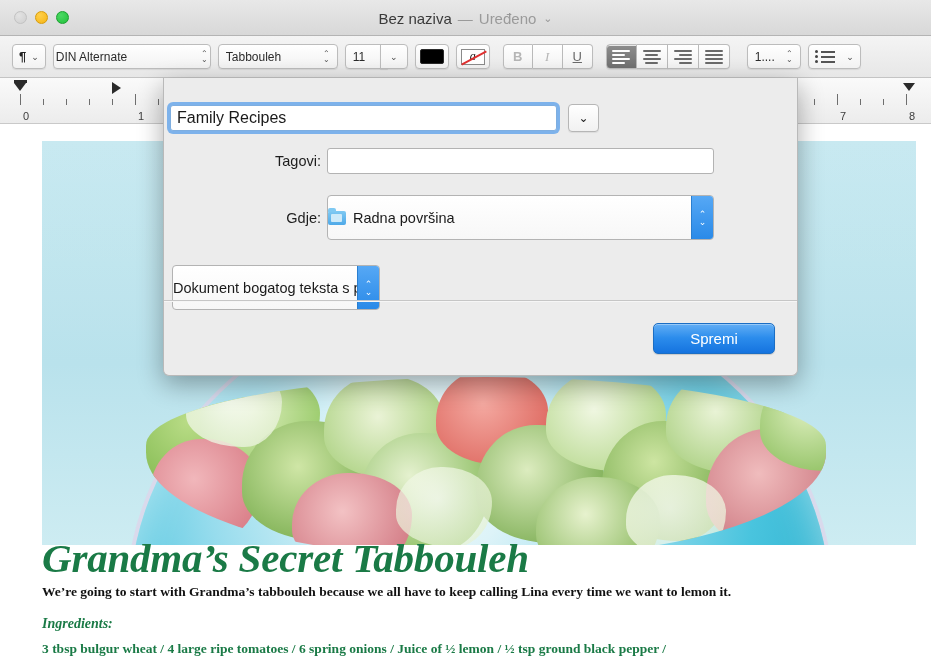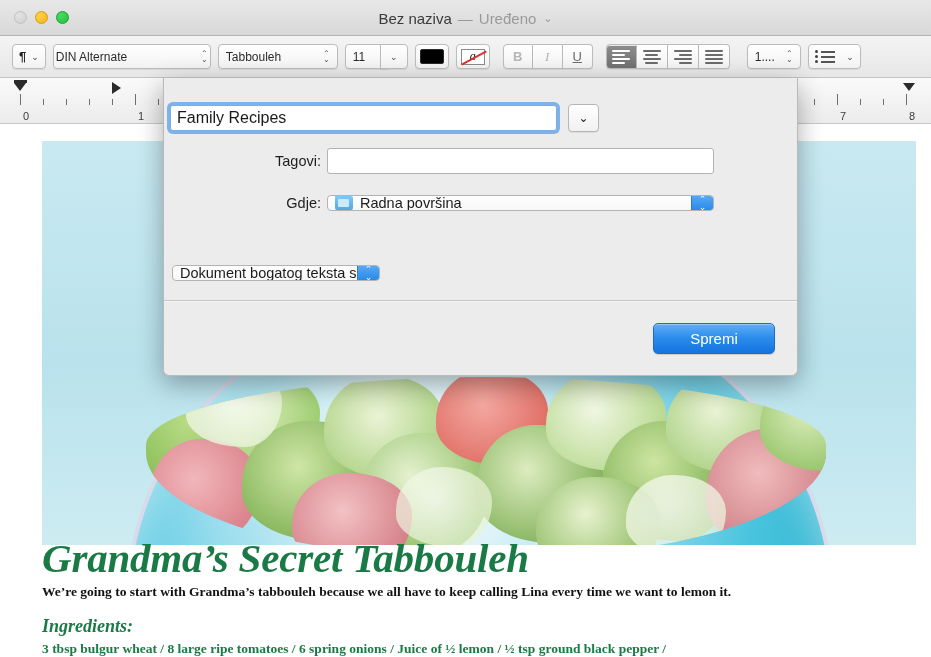--- a/index.html
+++ b/index.html
@@ -173,21 +173,21 @@
     position: absolute; left: 27px; top: 460px;
     font-family: "Liberation Serif", serif;
     font-weight: 700;
     font-size: 13.5px; color: #111; line-height: 16px;
     white-space: nowrap;
   }
   .doc-sub {
     position: absolute; left: 27px; top: 492px;
     font-family: "Liberation Serif", serif;
     font-style: italic; font-weight: 700;
-    font-size: 18px; color: #1a7a46;
+    font-size: 14px; color: #1a7a46;
   }
   .doc-ing {
     position: absolute; left: 27px; top: 517px;
     font-family: "Liberation Serif", serif;
     font-weight: 700;
     font-size: 13.5px; color: #1a7a46;
     white-space: nowrap;
   }
 
   
@@ -219,22 +219,22 @@
     width: 31px; height: 28px;
     background: linear-gradient(to bottom, #ffffff 0%, #f1f1f1 100%);
     border: 1px solid #b6b6b6; border-radius: 4px;
     display:flex; align-items:center; justify-content:center;
     font-size: 12px; color: #222;
     box-shadow: 0 1px 1px rgba(0,0,0,.07);
   }
   .popup {
     background: linear-gradient(to bottom, #ffffff 0%, #f7f7f7 100%);
     border: 1px solid #b3b3b3; border-radius: 4px;
-    height: 16px; display: flex; align-items: center;
-    padding-left: 7px; font-size: 14.5px; color: #1a1a1a;
+    height: 45px; display: flex; align-items: center;
+    font-size: 14.5px; color: #1a1a1a;
     position: relative; overflow: hidden;
   }
   .popup-arrows {
     position: absolute; right: 0; top: 0; bottom: 0; width: 22px;
     background: linear-gradient(to bottom, #56a8f5 0%, #2a8ae8 100%);
     display: flex; flex-direction: column; align-items: center; justify-content: center;
     color: #fff; font-size: 9px; line-height: 8px;
     border-left: 1px solid #2a7fd0;
   }
   .folder-ico {
@@ -461,21 +461,21 @@
         <div class="blob" style="left:40px;top:-10px;width:96px;height:80px;background:radial-gradient(circle at 44% 40%,#ffffff,#e2efcf);opacity:.8;"></div>
         <div class="blob" style="left:250px;top:90px;width:96px;height:80px;background:radial-gradient(circle at 44% 40%,#ffffff,#dfeec6);opacity:.7;"></div>
         <div class="blob" style="left:480px;top:98px;width:100px;height:84px;background:radial-gradient(circle at 44% 40%,#ffffff,#e6f1d2);opacity:.75;"></div>
       </div>
       <div class="haze"></div>
     </div>
 
     <div class="doc-title">Grandma’s Secret Tabbouleh</div>
     <div class="doc-body">We’re going to start with Grandma’s tabbouleh because we all have to keep calling Lina every time we want to lemon it.</div>
     <div class="doc-sub">Ingredients:</div>
-    <div class="doc-ing">3 tbsp bulgur wheat / 8 large ripe tomatoes / 6 spring onions / Juice of ½ lemon / ½ tsp ground black pepper /</div>
+    <div class="doc-ing">3 tbsp bulgur wheat / 4 large ripe tomatoes / 6 spring onions / Juice of ½ lemon / ½ tsp ground black pepper /</div>
   </div>
 
   <div class="sheet">
     <div class="sheet-body">
 
       <div class="row" style="left:0; top:26px; width:635px;">
         <div class="txtfield focused" style="width:387px; margin-left:6px;">
           <span>Family Recipes</span>
         </div>
         <div class="mini-btn" style="margin-left:11px;">

